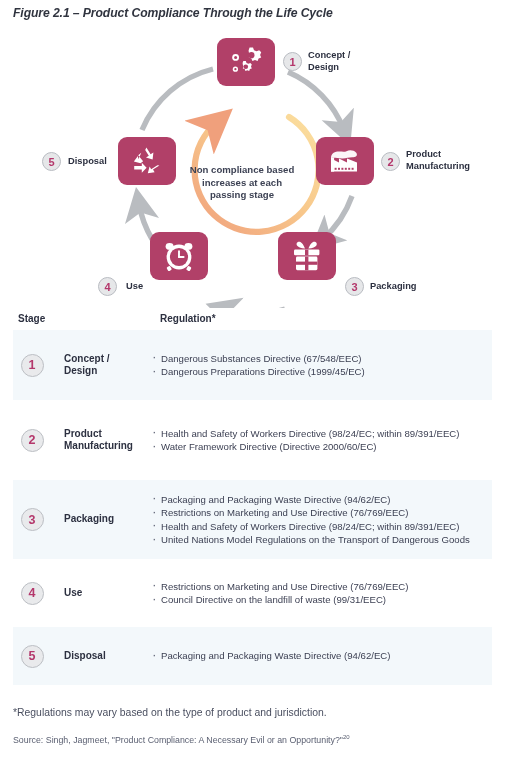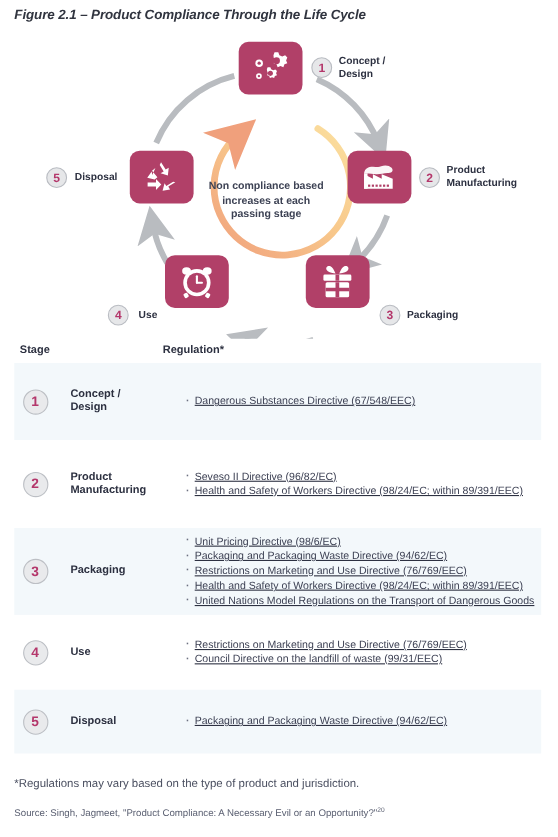--- a/index.html
+++ b/index.html
@@ -102,21 +102,21 @@
     height: 22px;
   }
   .th {
     position: absolute;
     font-size: 10px;
     font-weight: bold;
     color: #2c3040;
     top: 5px;
   }
   .th.stage { left: 18px; }
-  .th.reg { left: 148px; }
+  .th.reg { left: 160px; }
 
   .row {
     position: relative;
     display: flex;
     align-items: center;
   }
   .row .shade {
     position: absolute;
     left: 13px;
     right: 15px;
@@ -156,24 +156,23 @@
     color: #2c3040;
     line-height: 12.4px;
     white-space: pre-line;
   }
   .cell-reg {
     position: relative;
     flex: 1;
     padding-right: 18px;
   }
   .cell-reg ul {
-    margin: 16px;
+    margin: 0;
     padding: 0;
     list-style: none;
-    text-decoration: underline;
   }
   .cell-reg li {
     font-size: 9.6px;
     line-height: 13.5px;
     color: #3b3f52;
     position: relative;
     padding-left: 9px;
     white-space: nowrap;
   }
   .cell-reg li.wrap { white-space: normal; }
@@ -350,48 +349,48 @@
   <div class="row" style="height:70px;">
     <div class="shade"></div>
     <div class="cell-badge">
       <div class="rbadge">1</div>
     </div>
     <div class="cell-stage">Concept /
 Design</div>
     <div class="cell-reg">
       <ul>
         <li>Dangerous Substances Directive (67/548/EEC)</li>
+        <li>Dangerous Preparations Directive (1999/45/EC)</li>
       </ul>
     </div>
   </div>
 
   <div class="row alt" style="height:80px;">
     <div class="shade"></div>
     <div class="cell-badge">
       <div class="rbadge">2</div>
     </div>
     <div class="cell-stage">Product
 Manufacturing</div>
     <div class="cell-reg">
       <ul>
-        <li>Seveso II Directive (96/82/EC)</li>
         <li>Health and Safety of Workers Directive (98/24/EC; within 89/391/EEC)</li>
+        <li>Water Framework Directive (Directive 2000/60/EC)</li>
       </ul>
     </div>
   </div>
 
   <div class="row" style="height:79px;">
     <div class="shade"></div>
     <div class="cell-badge">
       <div class="rbadge">3</div>
     </div>
     <div class="cell-stage">Packaging</div>
     <div class="cell-reg">
       <ul>
-        <li>Unit Pricing Directive (98/6/EC)</li>
         <li>Packaging and Packaging Waste Directive (94/62/EC)</li>
         <li>Restrictions on Marketing and Use Directive (76/769/EEC)</li>
         <li>Health and Safety of Workers Directive (98/24/EC; within 89/391/EEC)</li>
         <li>United Nations Model Regulations on the Transport of Dangerous Goods</li>
       </ul>
     </div>
   </div>
 
   <div class="row alt" style="height:68px;">
     <div class="shade"></div>

